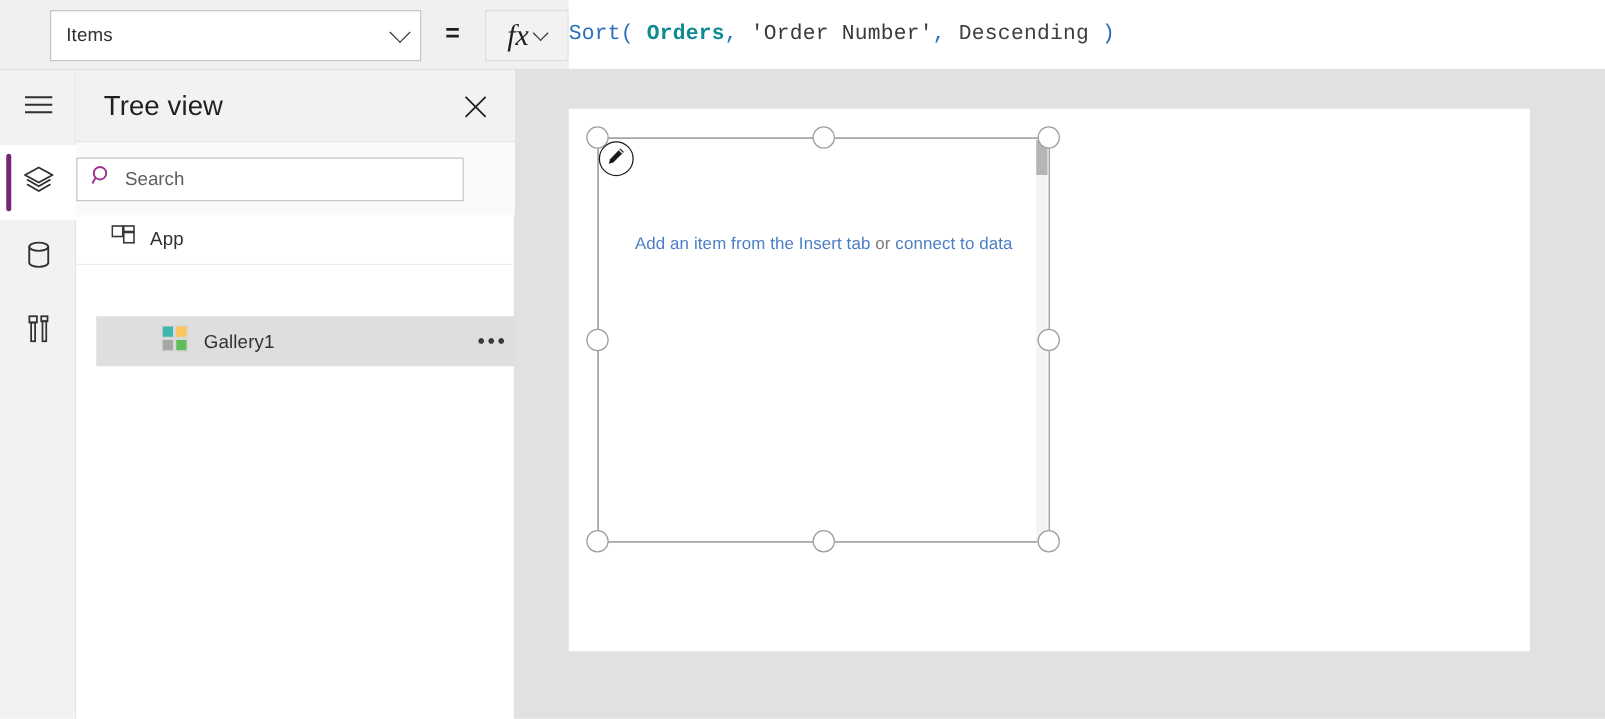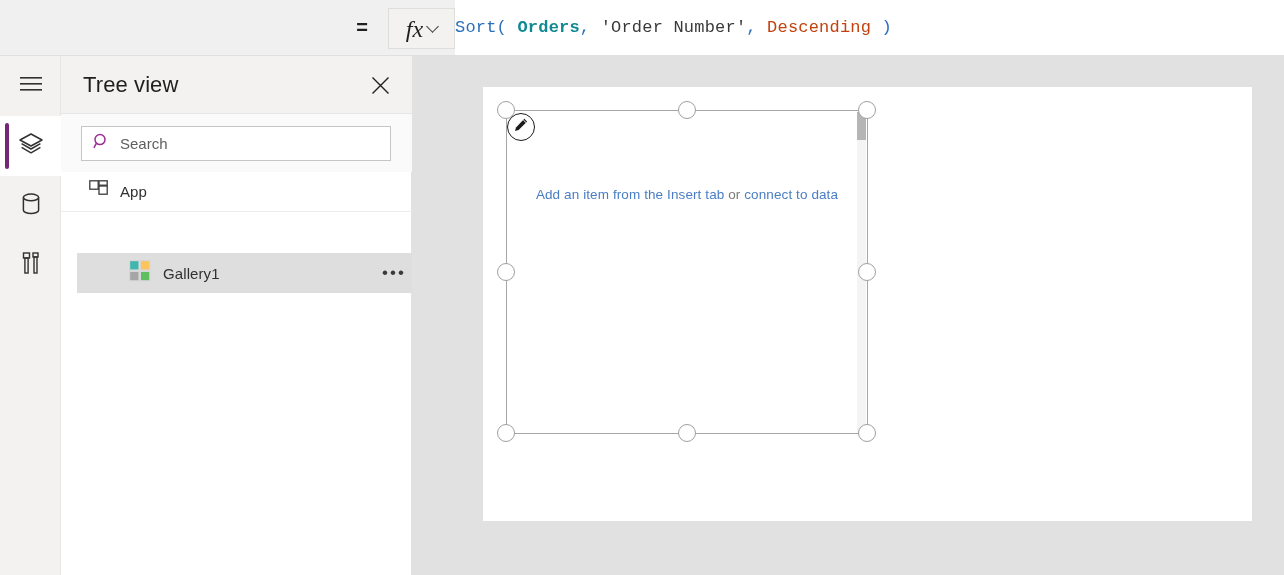--- a/index.html
+++ b/index.html
@@ -86,21 +86,21 @@
     font-family: "Liberation Mono", monospace;
     font-size: 17px;
     letter-spacing: .2px;
     white-space: pre;
     cursor: text;
   }
   .tok-fn    { color: #2a6fb9; }
   .tok-punc  { color: #2a6fb9; }
   .tok-ident { color: #0f8a92; font-weight: bold; }
   .tok-str   { color: #3b3a39; }
-  .tok-enum  { color: #c2410c; }
+  .tok-enum  { color: #404040; }
 
   
   #left-rail {
     position: absolute;
     left: 0; top: 56px;
     width: 61px; height: 519px;
     background: #f3f2f1;
     border-right: 1px solid #e6e6e6;
   }
   .rail-btn {
@@ -154,21 +154,20 @@
   }
   #search-wrap {
     position: absolute;
     left: 0; top: 58px;
     width: 351px; height: 58px;
     background: #fafafa;
     display: flex;
     align-items: center;
   }
   #search-box {
-    margin-left: 20px;
     width: 310px; height: 35px;
     background: #ffffff;
     border: 1px solid #c8c6c4;
     display: flex;
     align-items: center;
     padding-left: 11px;
     cursor: text;
   }
   #search-box .ph {
     margin-left: 10px;
@@ -221,21 +220,20 @@
     position: absolute;
     left: 412px; top: 56px;
     width: 872px; height: 519px;
     background: #e1e1e1;
   }
   #app-screen {
     position: absolute;
     left: 43px; top: 31px;
     width: 769px; height: 434px;
     background: #ffffff;
-    margin-left: 28px;
   }
   
   #gallery-control {
     position: absolute;
     left: 23px; top: 23px;
     width: 362px; height: 324px;
     background: #ffffff;
     border: 1px solid #9a9a9a;
   }
   #gallery-empty-text {
@@ -285,20 +283,24 @@
     justify-content: center;
     cursor: pointer;
     z-index: 5;
   }
 </style>
 </head>
 <body>
 
 <div id="formula-bar">
 
+  <div id="property-select">
+    <span class="psel-label">Items</span>
+    <span class="chev"></span>
+  </div>
 
   <div id="equals-sign">=</div>
 
   <div id="fx-button">
     <span class="fx-glyph">fx</span>
     <span class="chev"></span>
   </div>
 
   <div id="formula-input">
     <span class="tok-fn">Sort</span><span class="tok-punc">( </span><span class="tok-ident">Orders</span><span class="tok-punc">, </span><span class="tok-str">'Order Number'</span><span class="tok-punc">, </span><span class="tok-enum">Descending</span><span class="tok-punc"> )</span>

